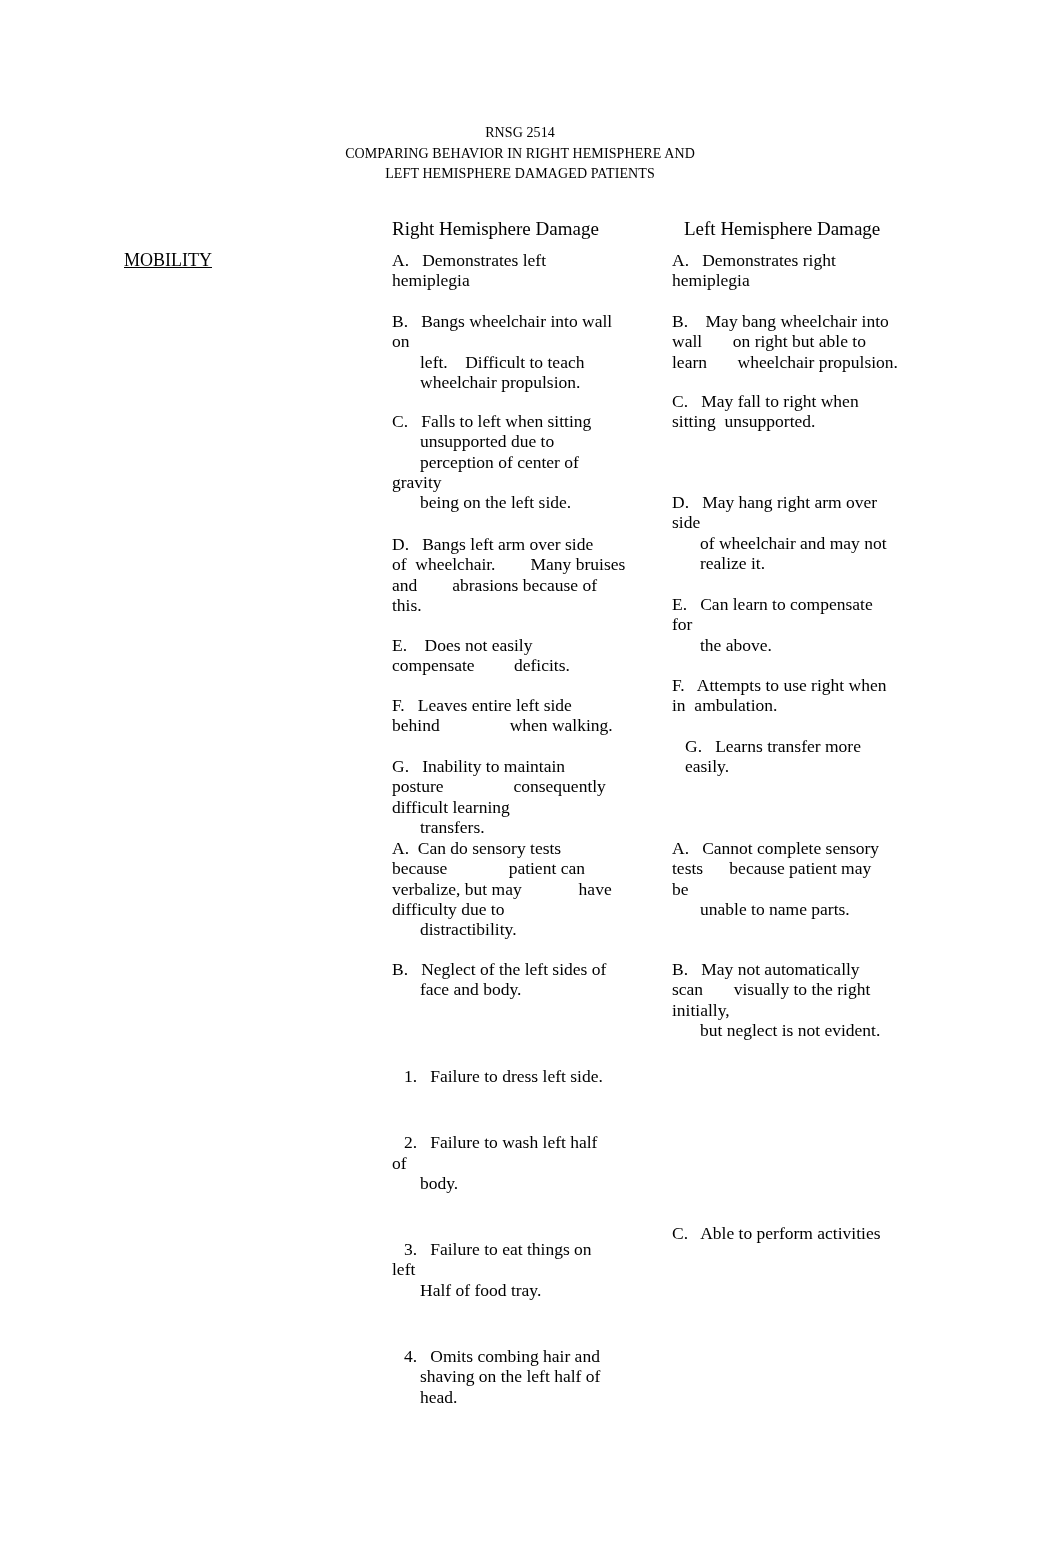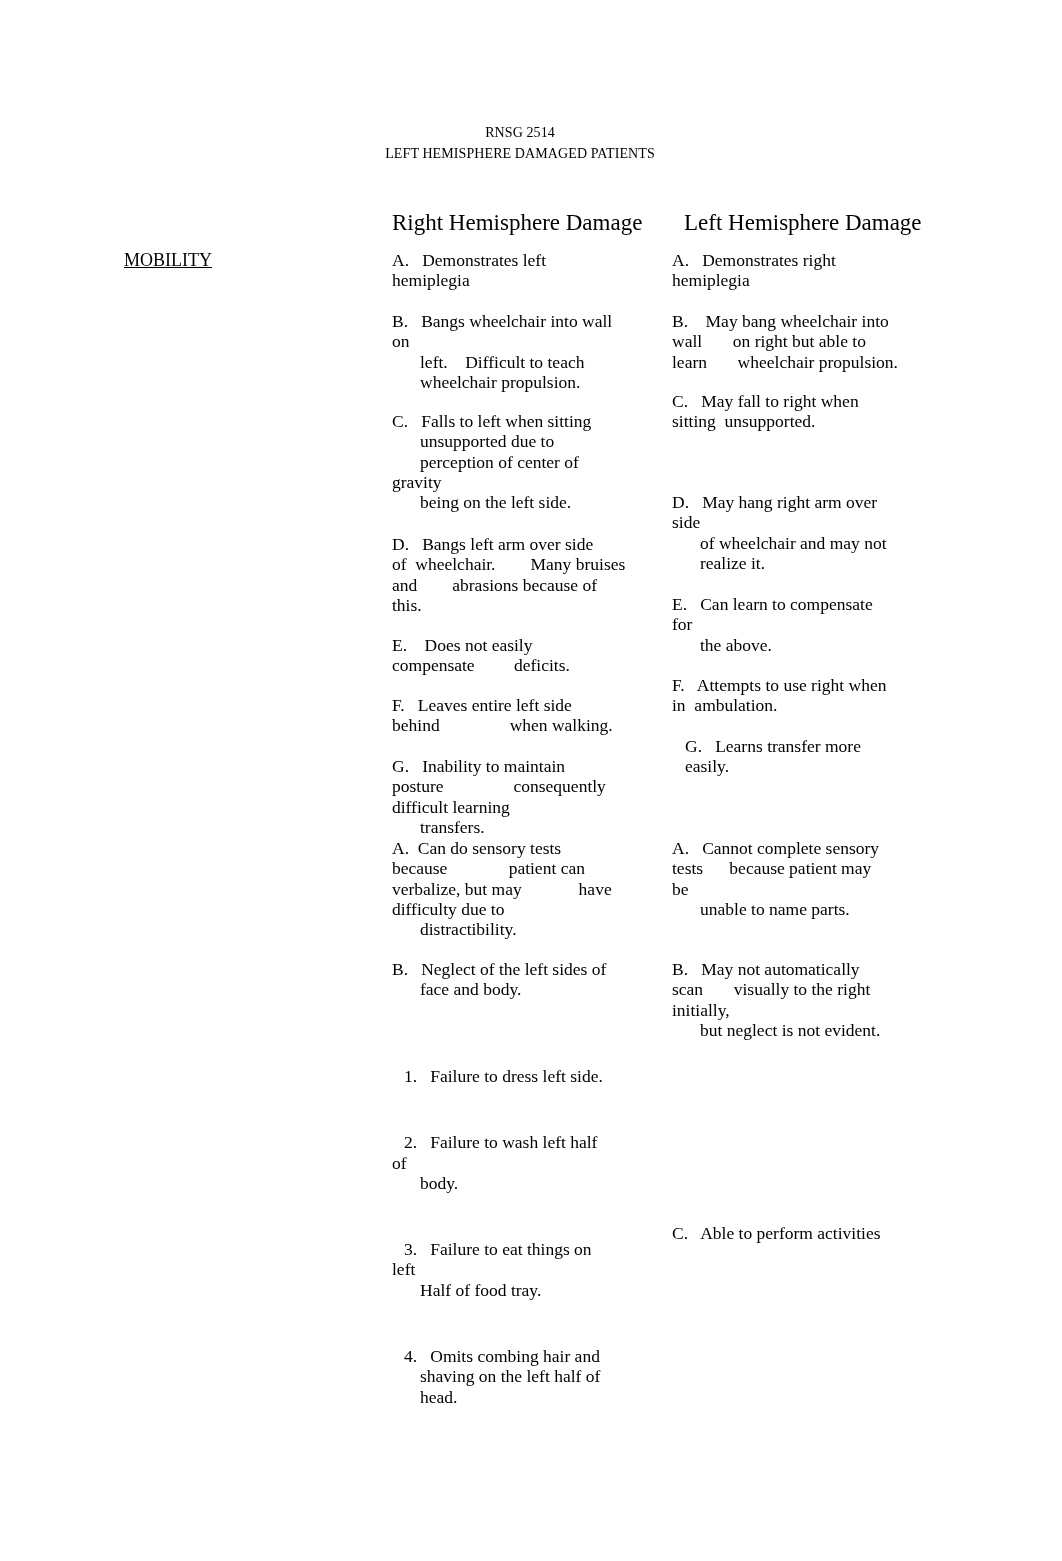--- a/index.html
+++ b/index.html
@@ -51,22 +51,22 @@
     width: 262px;
   }
   .col-right {
     position: absolute;
     left: 672px;
     width: 262px;
   }
 
   .col-head {
     position: absolute;
-    top: 212px;
-    font-size: 23px;
+    top: 218px;
+    font-size: 19px;
     line-height: 21px;
     white-space: pre;
   }
   .col-head.mid  { left: 392px; }
   .col-head.right{ left: 684px; }
 
   
   .entry { position: absolute; width: 262px; }
   .ln {
     font-size: 17.5px;
@@ -79,20 +79,21 @@
   
   .ln.num  { padding-left: 12px; margin-top: 46px; }
 </style>
 </head>
 <body>
 
 <div id="page">
 
   <div class="title-block">
     <div class="title-line">RNSG 2514</div>
+    <div class="title-line">COMPARING BEHAVIOR IN RIGHT HEMISPHERE AND</div>
     <div class="title-line">LEFT HEMISPHERE DAMAGED PATIENTS</div>
   </div>
 
   <div class="col-head mid">Right Hemisphere Damage</div>
   <div class="col-head right">Left Hemisphere Damage</div>
 
   <div class="col-label" id="label-mobility" style="top: 250px; text-decoration: underline;">
       <div class="lbl-line">MOBILITY</div>
     </div>
 

